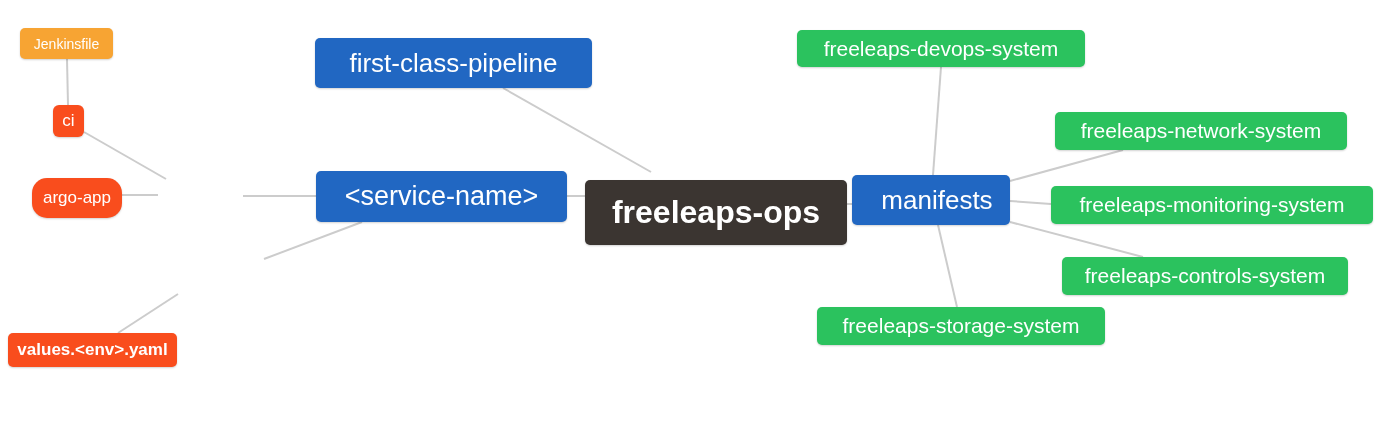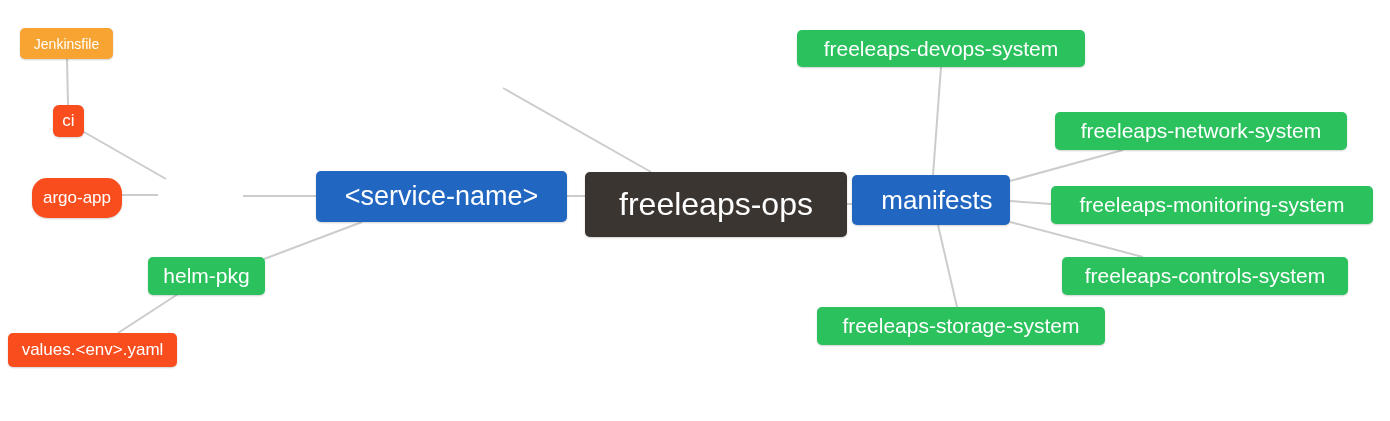--- a/index.html
+++ b/index.html
@@ -52,41 +52,41 @@
     <line x1="567" y1="196" x2="585" y2="196"></line>
     <line x1="503" y1="88" x2="651" y2="172"></line>
     <line x1="847" y1="204" x2="852" y2="204"></line>
     <line x1="933" y1="175" x2="941" y2="67"></line>
     <line x1="1010" y1="181" x2="1123" y2="150"></line>
     <line x1="1010" y1="201" x2="1051" y2="204"></line>
     <line x1="1010" y1="222" x2="1143" y2="257"></line>
     <line x1="938" y1="225" x2="957" y2="307"></line>
   </svg>
 
-  <div class="node dark f-root" style="left:585px; top:172px; width:262px; height:65px;">freeleaps-ops</div>
+  <div class="node dark f-root" style="left:585px; top:180px; width:262px; height:65px;font-weight:bold;">freeleaps-ops</div>
 
+  <div class="node blue f-l1b" style="left:315px; top:38px; width:277px; height:50px;">first-class-pipeline</div>
 
   <div class="node blue f-l1" style="left:316px; top:171px; width:251px; height:51px;">&lt;service-name&gt;</div>
 
   <div class="node blue f-l1b" style="left:852px; top:175px; width:158px; height:50px;padding-left:12px;">manifests</div>
 
 
-  <div class="node green f-l2" style="left:148px; top:257px; width:117px; height:38px;">helm-pkg</div>
 
   <div class="node green f-l2" style="left:1055px; top:112px; width:292px; height:38px;">freeleaps-network-system</div>
 
   <div class="node green f-l2" style="left:797px; top:30px; width:288px; height:37px;">freeleaps-devops-system</div>
 
   <div class="node green f-l2" style="left:1051px; top:186px; width:322px; height:38px;">freeleaps-monitoring-system</div>
 
   <div class="node green f-l2" style="left:1062px; top:257px; width:286px; height:38px;">freeleaps-controls-system</div>
 
   <div class="node green f-l2" style="left:817px; top:307px; width:288px; height:38px;">freeleaps-storage-system</div>
 
   <div class="node red f-l3" style="left:53px; top:105px; width:31px; height:32px;border-radius:6px;">ci</div>
 
   <div class="node red f-l3" style="left:32px; top:178px; width:90px; height:40px;border-radius:15px;">argo-app</div>
 
-  <div class="node red f-l3" style="left:8px; top:333px; width:169px; height:34px;">values.&lt;env&gt;.yaml</div>
+  <div class="node red f-l3" style="left:8px; top:333px; width:169px; height:34px;font-weight:bold;">values.&lt;env&gt;.yaml</div>
 
   <div class="node orange f-l4" style="left:20px; top:28px; width:93px; height:31px;">Jenkinsfile</div>
 
 </div>
 
 </body></html>

